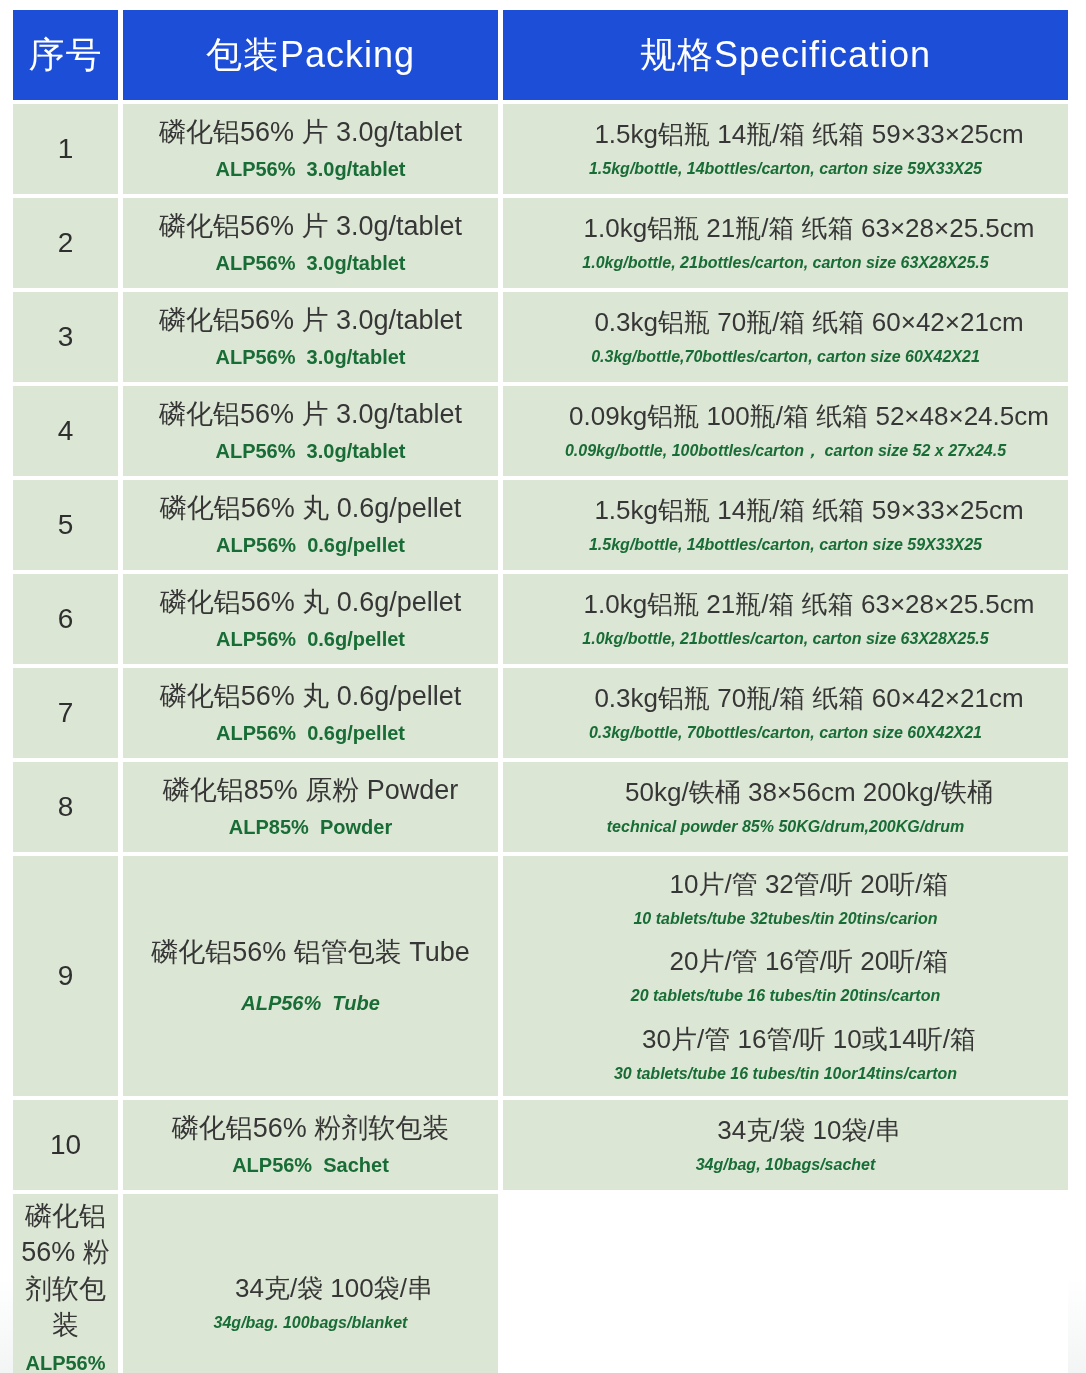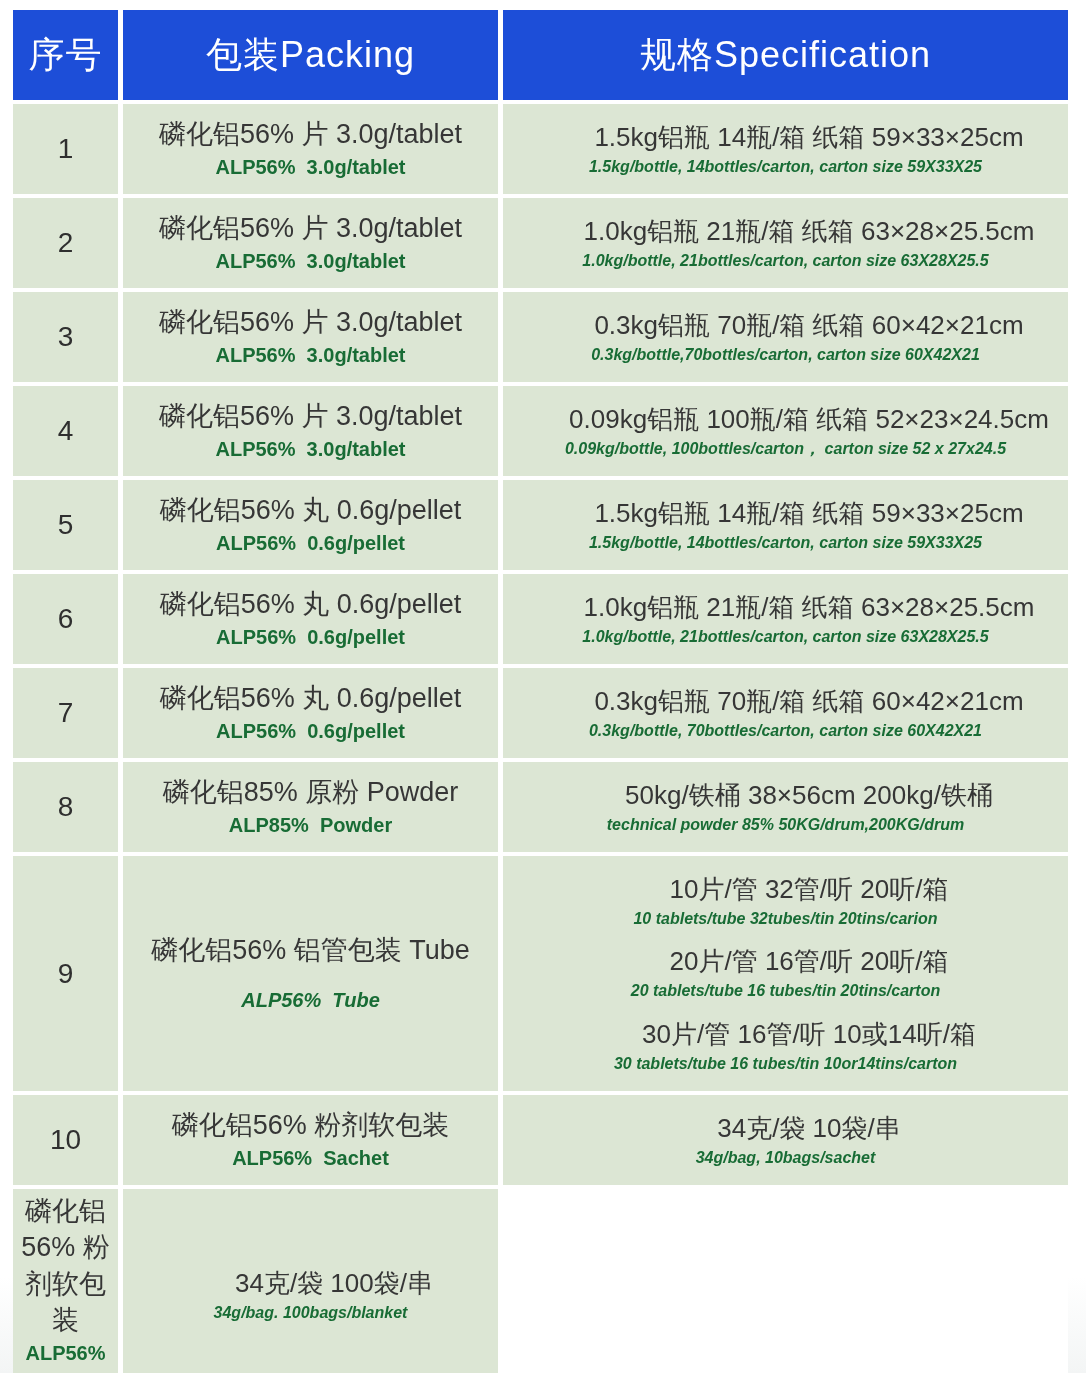--- a/index.html
+++ b/index.html
@@ -44,20 +44,21 @@
     font-size: 27px;
     color: #363636;
     line-height: 1.35;
     white-space: pre-wrap;
   }
   .en {
     font-size: 20px;
     font-weight: bold;
     color: #186c35;
     line-height: 1.45;
+    margin-top: 5px;
     white-space: pre-wrap;
   }
   .pack .cn { font-size: 26px; margin-left: 47px; }
   .pack .en { font-size: 16px; font-style: italic; }
   .spec.wide-gap .en { margin-top: 18px; font-style: italic; }
   .tall { min-height: 235px; }
   .group { margin: 7px 0; }
 
   .remarks { margin: 26px 0 0 3px; }
   .remarks-cn {
@@ -114,21 +115,21 @@
       </div>
     </div>
 
     <div class="cell num">4</div>
     <div class="cell spec">
       <div class="cn">磷化铝56% 片 3.0g/tablet</div>
       <div class="en">ALP56%  3.0g/tablet</div>
     </div>
     <div class="cell pack">
       <div class="group">
-        <div class="cn">0.09kg铝瓶 100瓶/箱 纸箱 52×23×24.5cm</div>
+        <div class="cn">0.09kg铝瓶 100瓶/箱 纸箱 52×48×24.5cm</div>
         <div class="en">0.09kg/bottle, 100bottles/carton， carton size 52 x 27x24.5</div>
       </div>
     </div>
 
     <div class="cell num">5</div>
     <div class="cell spec">
       <div class="cn">磷化铝56% 丸 0.6g/pellet</div>
       <div class="en">ALP56%  0.6g/pellet</div>
     </div>
     <div class="cell pack">

